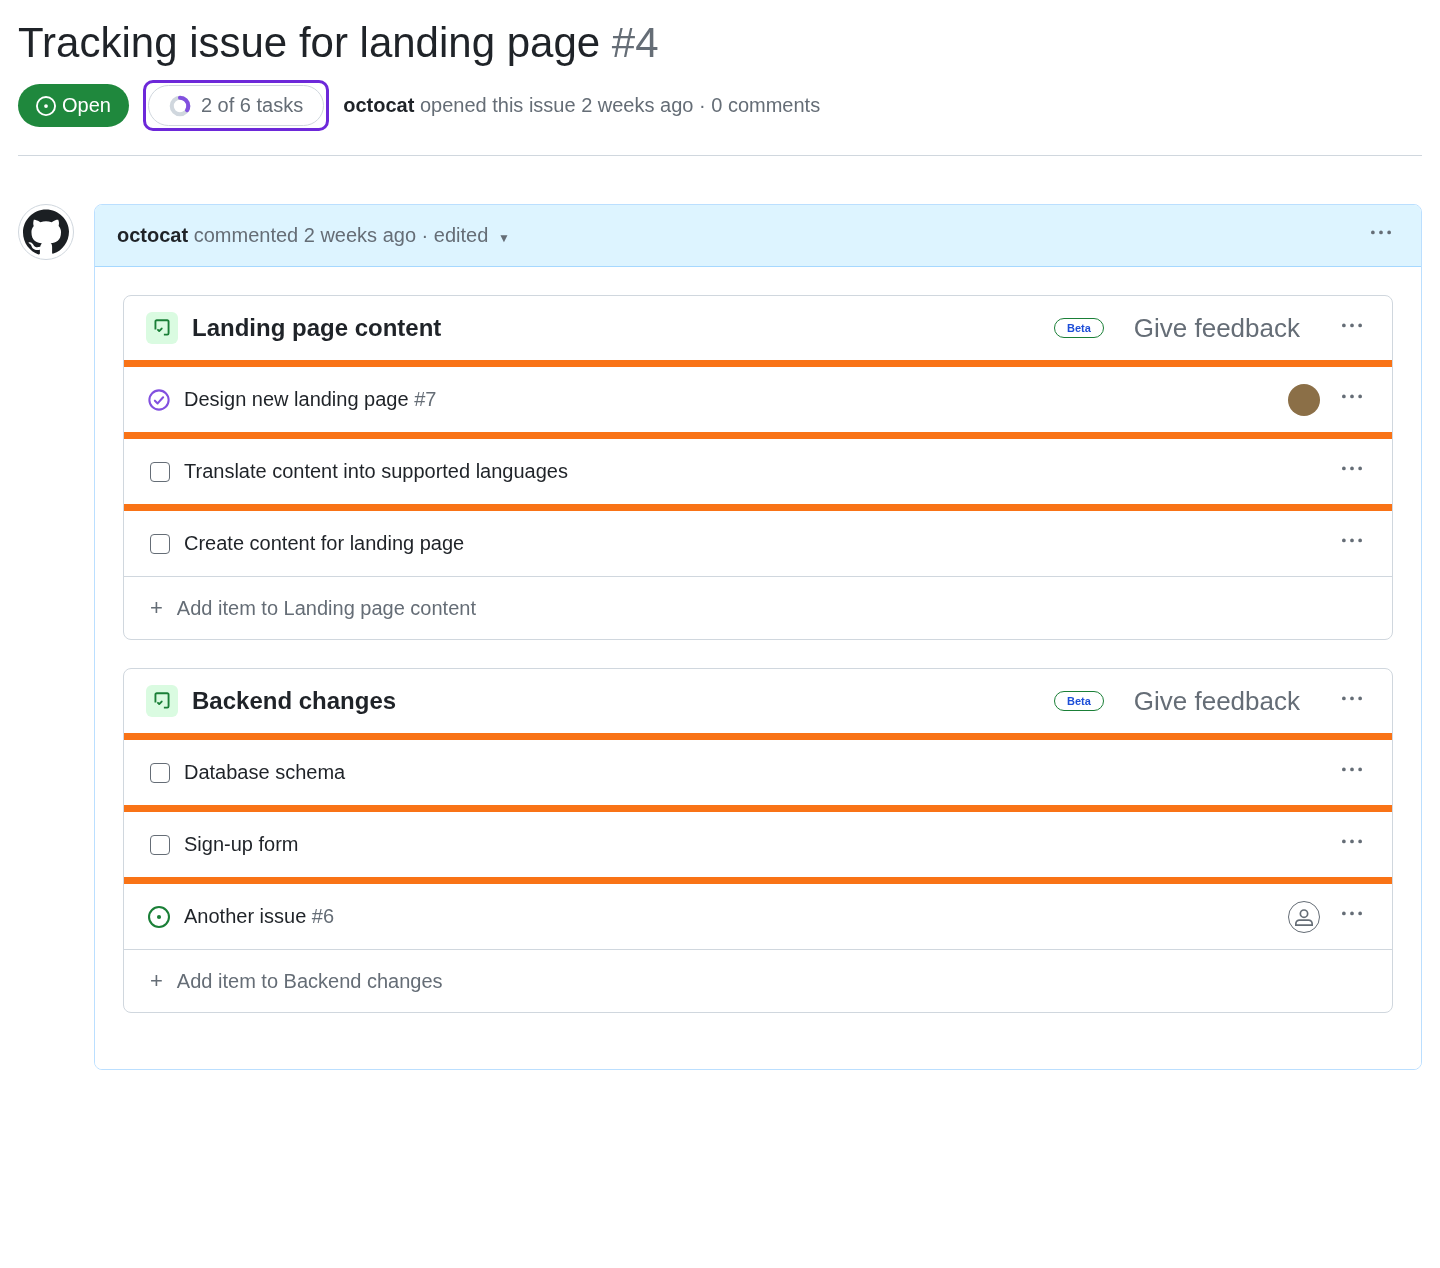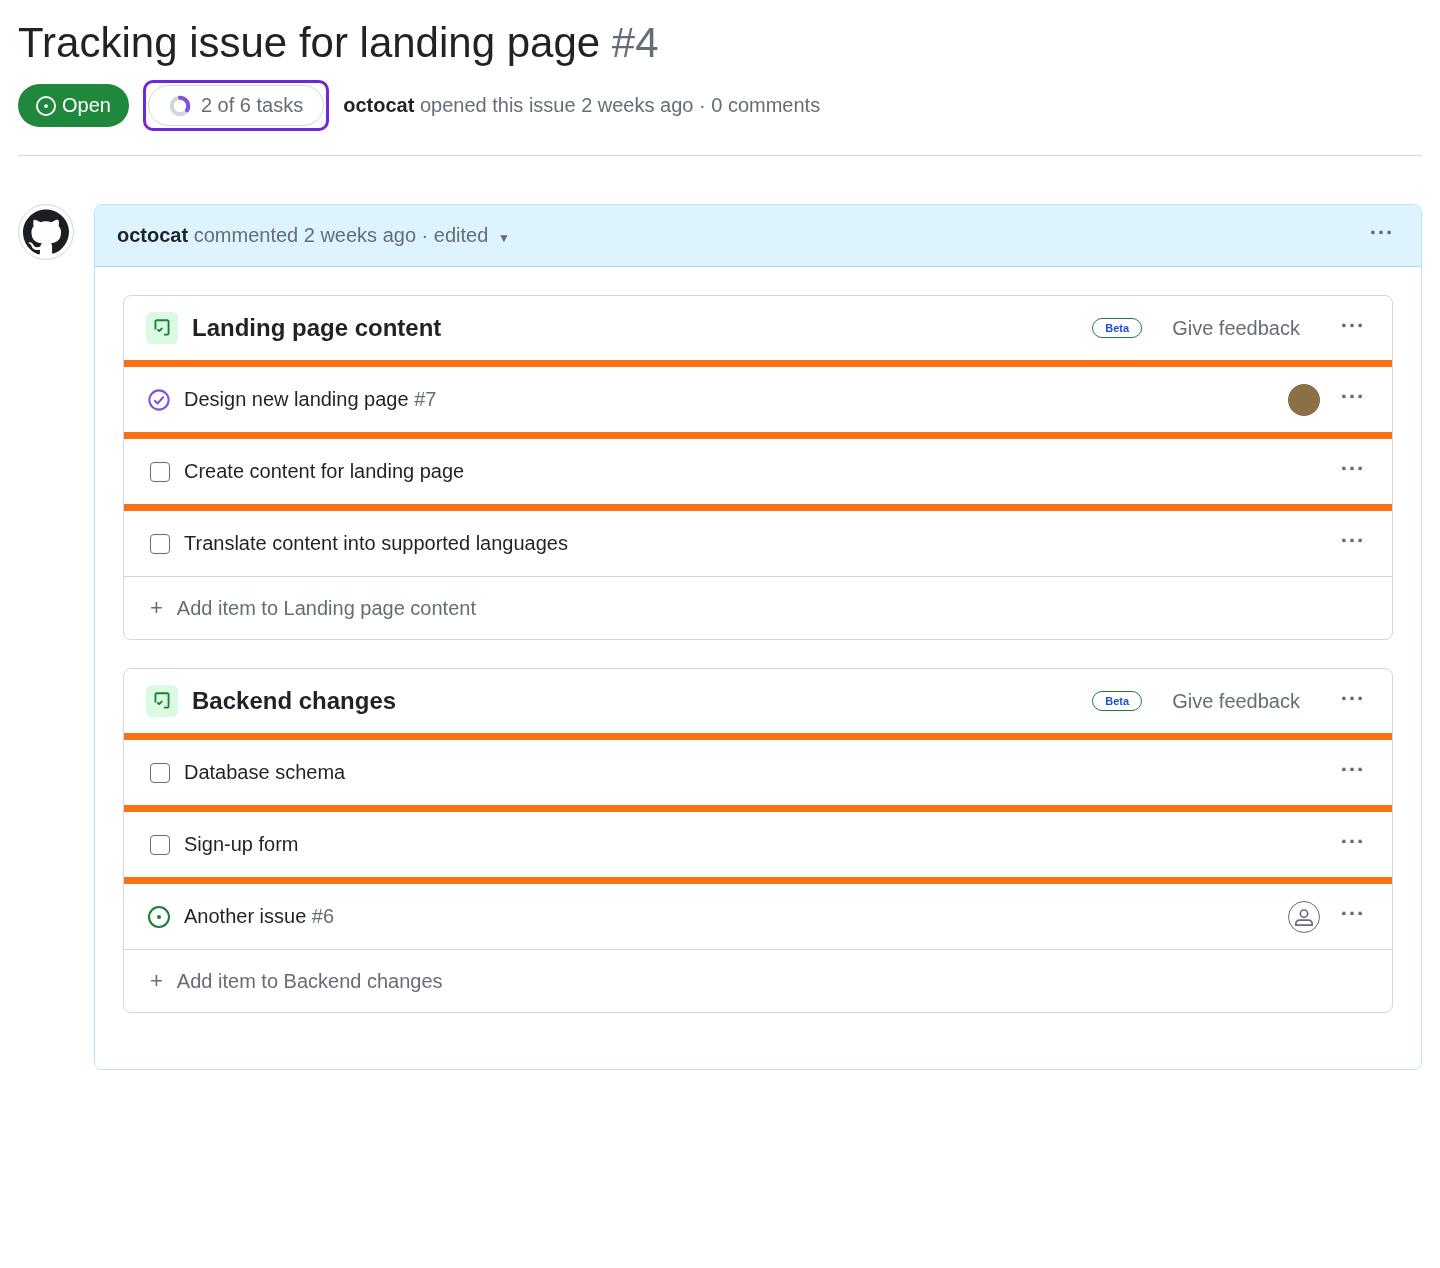--- a/index.html
+++ b/index.html
@@ -35,21 +35,21 @@
     .comment-header .caret { font-size: 12px; margin-left: 4px; }
     .kebab { color: #656d76; cursor: pointer; padding: 4px 8px; }
     
     .comment-body { padding: 28px; background: #fff; }
     
     .tasklist { border: 1px solid #d0d7de; border-radius: 8px; margin-bottom: 28px; overflow: hidden; }
     .tasklist-header { display: flex; align-items: center; padding: 16px 22px; gap: 14px; justify-content: space-between; }
     .tasklist-icon { width: 32px; height: 32px; border-radius: 6px; background: #dafbe1; display: flex; align-items: center; justify-content: center; color: #1a7f37; }
     .tasklist-title { font-size: 24px; font-weight: 700; flex: 1; }
     .beta-badge { border: 1.5px solid #1a7f37; color: #1d4ed8; font-weight: 600; font-size: 11px; padding: 3px 12px; border-radius: 999px; }
-    .feedback-link { color: #656d76; font-size: 20px; margin-left: 16px; }
+    .feedback-link { color: #656d76; font-size: 26px; margin-left: 16px; }
     
     .task-row { display: flex; align-items: center; padding: 16px 22px; border-top: 7px solid #f97316; gap: 14px; font-size: 20px; }
     .task-row .checkbox { width: 20px; height: 20px; border: 1.5px solid #656d76; border-radius: 4px; flex-shrink: 0; margin-left: 4px; }
     .task-row .status-icon { width: 22px; height: 22px; flex-shrink: 0; margin-left: 2px; }
     .task-row .task-text { flex: 1; }
     .task-row .ref { color: #656d76; }
     .task-row .assignee { width: 32px; height: 32px; border-radius: 50%; background: #8b6f47; overflow: hidden; }
     .task-row .unassigned { width: 32px; height: 32px; border-radius: 50%; border: 1.5px solid #656d76; display: flex; align-items: center; justify-content: center; color: #656d76; }
     
     .add-row { display: flex; align-items: center; padding: 18px 22px; border-top: 1px solid #d0d7de; gap: 14px; font-size: 20px; color: #656d76; cursor: pointer; }
@@ -147,29 +147,29 @@
             <span class="ref">#7</span>
           </span>
           <span class="assignee"></span>
           <span class="kebab"><svg width="20" height="20" viewBox="0 0 16 16" fill="#656d76">
                 <path d="M8 9a1.5 1.5 0 1 0 0-3 1.5 1.5 0 0 0 0 3ZM1.5 9a1.5 1.5 0 1 0 0-3 1.5 1.5 0 0 0 0 3Zm13 0a1.5 1.5 0 1 0 0-3 1.5 1.5 0 0 0 0 3Z"></path>
               </svg></span>
         </div>
 
         <div class="task-row">
           <span class="checkbox"></span>
+          <span class="task-text">Translate content into supported languages</span>
+          <span class="kebab"><svg width="20" height="20" viewBox="0 0 16 16" fill="#656d76">
+                <path d="M8 9a1.5 1.5 0 1 0 0-3 1.5 1.5 0 0 0 0 3ZM1.5 9a1.5 1.5 0 1 0 0-3 1.5 1.5 0 0 0 0 3Zm13 0a1.5 1.5 0 1 0 0-3 1.5 1.5 0 0 0 0 3Z"></path>
+              </svg></span>
+        </div>
+
+        <div class="task-row">
+          <span class="checkbox"></span>
           <span class="task-text">Create content for landing page</span>
-          <span class="kebab"><svg width="20" height="20" viewBox="0 0 16 16" fill="#656d76">
-                <path d="M8 9a1.5 1.5 0 1 0 0-3 1.5 1.5 0 0 0 0 3ZM1.5 9a1.5 1.5 0 1 0 0-3 1.5 1.5 0 0 0 0 3Zm13 0a1.5 1.5 0 1 0 0-3 1.5 1.5 0 0 0 0 3Z"></path>
-              </svg></span>
-        </div>
-
-        <div class="task-row">
-          <span class="checkbox"></span>
-          <span class="task-text">Translate content into supported languages</span>
           <span class="kebab"><svg width="20" height="20" viewBox="0 0 16 16" fill="#656d76">
                 <path d="M8 9a1.5 1.5 0 1 0 0-3 1.5 1.5 0 0 0 0 3ZM1.5 9a1.5 1.5 0 1 0 0-3 1.5 1.5 0 0 0 0 3Zm13 0a1.5 1.5 0 1 0 0-3 1.5 1.5 0 0 0 0 3Z"></path>
               </svg></span>
         </div>
 
         <div class="add-row">
           <span class="plus">+</span>
           <span>Add item to Landing page content</span>
         </div>
       </div>

